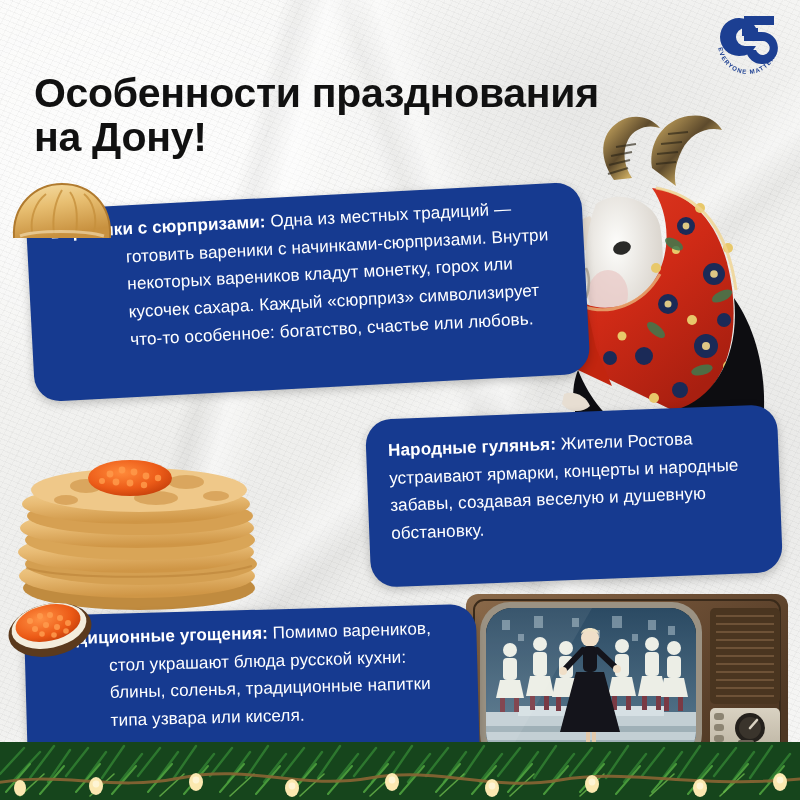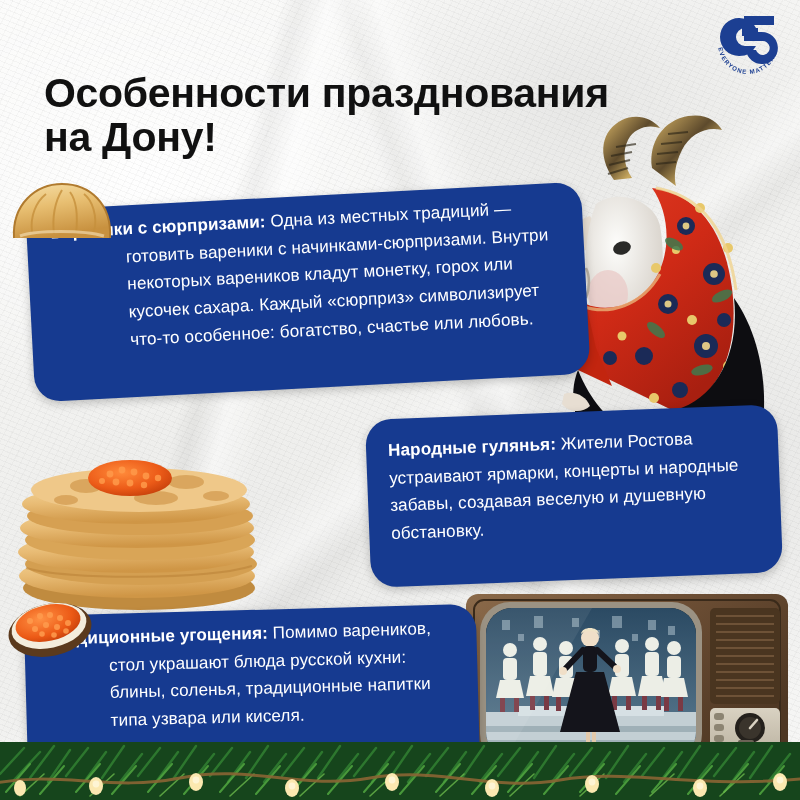--- a/index.html
+++ b/index.html
@@ -27,21 +27,21 @@
       linear-gradient(72deg, rgba(0,0,0,0) 55%, rgba(0,0,0,.04) 57%, rgba(255,255,255,.5) 60%, rgba(0,0,0,0) 64%),
       linear-gradient(-40deg, rgba(0,0,0,0) 40%, rgba(0,0,0,.035) 43%, rgba(255,255,255,.45) 46%, rgba(0,0,0,0) 50%);
     opacity:.9;
   }
 
   
   .logo{position:absolute;top:4px;right:6px;width:96px;height:74px;}
   .logo svg{display:block;width:100%;height:100%;}
 
   
-  .title{position:absolute;left:44px;top:72px;width:580px;
+  .title{position:absolute;left:34px;top:72px;width:580px;
     font-size:41px;line-height:1.07;font-weight:bold;color:#111;
     letter-spacing:-.3px;z-index:6;}
 
   
   .goat{position:absolute;left:556px;top:108px;width:240px;height:325px;z-index:4;}
   .goat svg{display:block;width:100%;height:100%;}
 
   
   .card{position:absolute;background:#163a90;border-radius:26px;color:#fff;
     box-shadow:0 3px 10px rgba(0,0,0,.22);}

